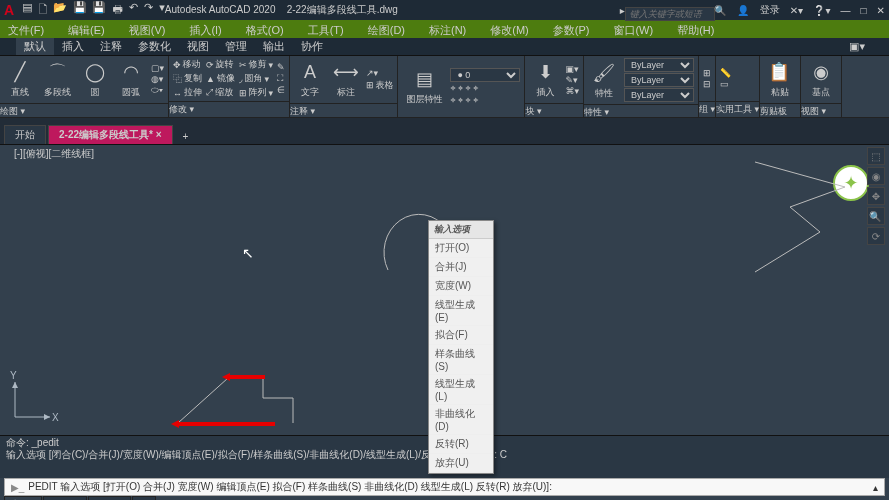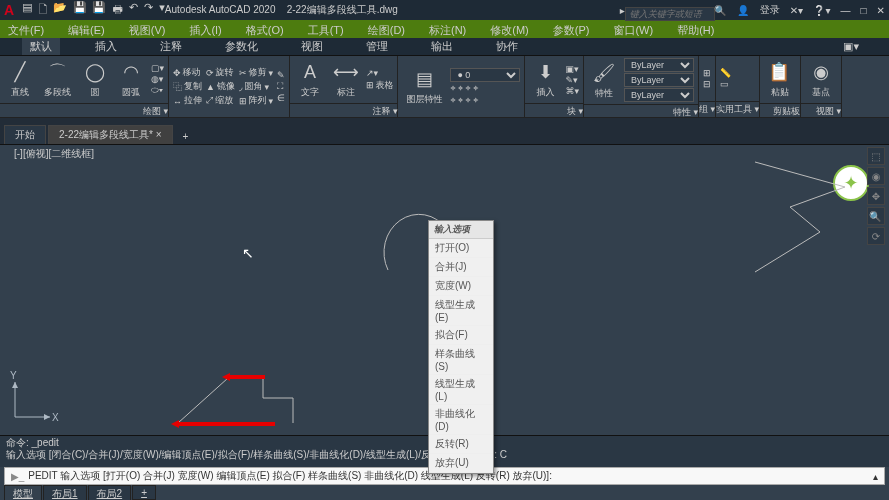--- a/index.html
+++ b/index.html
@@ -10,58 +10,58 @@
 .titlebar .qat { display: flex; gap: 6px; }
 .titlebar .qat span { font-size: 11px; }
 .titlebar .center { flex: 1; text-align: left; font-size: 10px; }
 .titlebar .search { background: #2a3744; border: 1px solid #444; padding: 1px 4px; width: 90px; font-size: 9px; color: #888; font-style: italic; margin-top: 7px; }
 .titlebar .right { display: flex; gap: 10px; align-items: center; }
 .titlebar .winbtn { font-size: 10px; }
 
 .menubar { height: 18px; background: #4d7c0f; display: flex; align-items: flex-end; padding: 0 4px; color: #ccc; font-size: 11px; gap: 16px; }
 .menubar span { padding: 0 4px; }
 
-.ribbon-tabs { height: 18px; background: #1e2a36; display: flex; align-items: center; padding: 0 22px; color: #ccc; font-size: 11px; border-bottom: 1px solid #111; gap: 27px; }
+.ribbon-tabs { height: 18px; background: #1e2a36; display: flex; align-items: center; padding: 0 16px; color: #ccc; font-size: 11px; border-bottom: 1px solid #111; }
 .ribbon-tabs span { padding: 1px 8px; }
 .ribbon-tabs span.active { background: #33404d; }
 
 .ribbon { height: 62px; background: #33404d; border-bottom: 1px solid #222; display: flex; color: #ccc; font-size: 9px; }
 .panel { border-right: 1px solid #222; display: flex; flex-direction: column; }
 .panel-body { flex: 1; display: flex; align-items: center; gap: 4px; padding: 2px 4px; }
-.panel-title { text-align: right; font-size: 9px; border-top: 1px solid #222; padding: 1px 0; }
+.panel-title { text-align: left; font-size: 9px; border-top: 1px solid #222; padding: 1px 0; }
 .bigbtn { display: flex; flex-direction: column; align-items: center; gap: 2px; padding: 2px 4px; }
 .bigbtn .icon { width: 24px; height: 24px; display: flex; align-items: center; justify-content: center; font-size: 18px; }
 .smallgrid { display: grid; grid-template-columns: auto; gap: 1px; font-size: 9px; }
 .smallgrid span { display: flex; align-items: center; gap: 2px; }
 .combo { background: #2a3744; border: 1px solid #555; color: #ccc; font-size: 9px; padding: 0 2px; width: 70px; }
 
 .filetabs { height: 27px; background: #222c37; display: flex; align-items: flex-end; padding-left: 4px; color: #ccc; font-size: 10px; border-bottom: 1px solid #111; }
 .filetabs .tab { padding: 2px 10px; border: 1px solid #444; border-bottom: none; margin-right: 2px; background: #2a3744; }
-.filetabs .tab.active { background: #404040; }
+.filetabs .tab.active { background: #be185d; font-weight: bold; }
 .filetabs .plus { padding: 2px 8px; }
 
 .canvas { position: relative; height: 290px; background: #33404d; }
 .viewlabel { position: absolute; top: 2px; left: 14px; color: #ccc; font-size: 10px; }
 
 .shape1 { position: absolute; left: 178px; top: 228px; }
 .shape1 svg { overflow: visible; }
 .shape2 { position: absolute; left: 383px; top: 55px; }
 .shape3 { position: absolute; left: 750px; top: 12px; }
 
 .ctxmenu { position: absolute; left: 428px; top: 75px; width: 66px; background: #f0f0f0; border: 1px solid #888; box-shadow: 2px 2px 4px rgba(0,0,0,0.4); font-size: 10px; color: #555; }
 .ctxhead { background: #e6e6e6; padding: 2px 5px; border-bottom: 1px solid #ccc; font-style: italic; font-weight: bold; font-size: 9px; font-family: Liberation Serif, serif; }
 .ctxitem { padding: 2px 6px; border-bottom: 1px solid #eee; }
 
 .ucs { position: absolute; left: 10px; bottom: 6px; color: #aeb9c4; font-size: 10px; }
 .ucs svg { overflow: visible; }
 
 .navbar { position: absolute; right: 2px; top: 2px; width: 20px; display: flex; flex-direction: column; gap: 2px; }
 .navbar div { width: 18px; height: 18px; background: #2a3744; border: 1px solid #444; font-size: 10px; color: #888; display: flex; align-items: center; justify-content: center; }
 
-.cmdline { height: 32px; background: #2a3744; border-top: 1px solid #111; color: #ccc; font-size: 10px; padding: 1px 6px; line-height: 12px; }
+.cmdline { height: 43px; background: #2a3744; border-top: 1px solid #111; color: #ccc; font-size: 10px; padding: 1px 6px; line-height: 12px; }
 .cmdinput { height: 18px; background: #f8f8f8; color: #333; font-size: 10px; padding: 2px 6px; display: flex; align-items: center; border: 1px solid #aaa; margin: 0 4px; }
 .cmdinput .tri { margin-right: 4px; color: #888; }
 
 .layout-tabs { height: 18px; background: #33404d; display: flex; align-items: flex-start; padding-left: 4px; font-size: 10px; color: #ccc; text-decoration: underline; }
 .layout-tabs span { padding: 1px 8px; border: 1px solid #222; background: #2a3744; margin-right: 1px; }
 
 .statusbar { height: 22px; background: #222c37; display: flex; align-items: center; padding: 0 6px; font-size: 10px; color: #ccc; justify-content: space-between; }
 .statusbar .sgrp { display: flex; gap: 2px; }
 .statusbar .sbtn { width: 18px; height: 18px; background: #2a3744; display: flex; align-items: center; justify-content: center; font-size: 11px; }
 .statusbar .sbtn.on { color: #4fc3f7; }
@@ -175,20 +175,21 @@
         <span>✂ <span>修剪</span> ▾</span>
         <span>◞ <span>圆角</span> ▾</span>
         <span>⊞ <span>阵列</span> ▾</span>
       </div>
       <div class="smallgrid">
         <span>✎</span>
         <span>⛶</span>
         <span>∈</span>
       </div>
     </div>
+    <div class="panel-title">修改 ▾</div>
   </div>
 
   <div class="panel">
     <div class="panel-body">
       <div class="bigbtn">
           <span class="icon">A</span>
           <span>文字</span>
         </div>
       <div class="bigbtn">
           <span class="icon">⟷</span>

